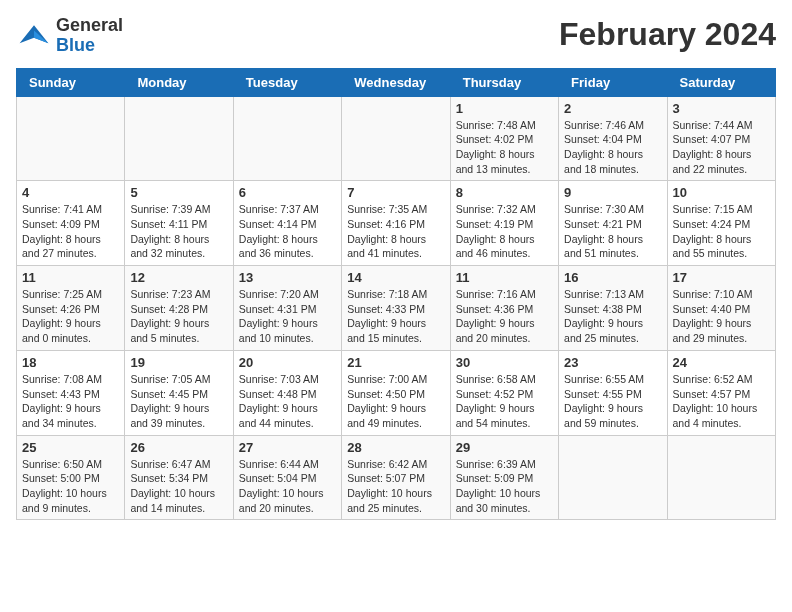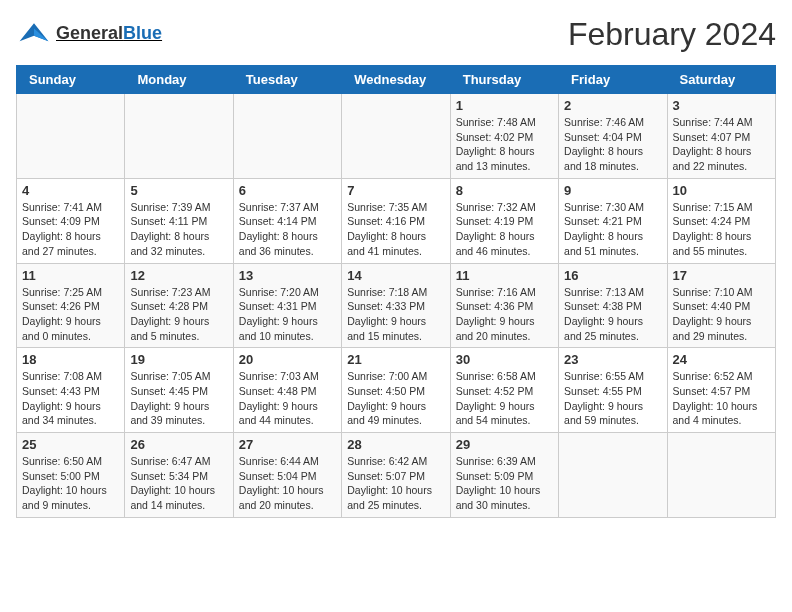--- a/index.html
+++ b/index.html
@@ -14,21 +14,21 @@
       display: flex;
       justify-content: space-between;
       align-items: flex-start;
       margin-bottom: 12px;
     }
     .title-block {
       text-align: right;
     }
     .month-title {
       font-size: 32px;
-      font-weight: normal;
+      font-weight: bold;
       color: #333;
     }
     .location-title {
       font-size: 16px;
       color: #555;
     }
     table {
       width: 100%;
       border-collapse: collapse;
       table-layout: fixed;
@@ -75,23 +75,22 @@
       align-items: center;
       gap: 4px;
     }
     .logo-bird {
       display: inline-block;
       width: 36px;
       height: 36px;
     }
     .logo-label {
       display: flex;
-      flex-direction: row;
+      flex-direction: column;
       line-height: 1.1;
-      text-decoration: underline;
     }
     .logo-general {
       font-size: 18px;
       font-weight: bold;
       color: #333;
     }
     .logo-blue {
       font-size: 18px;
       font-weight: bold;
       color: #1a6db5;

